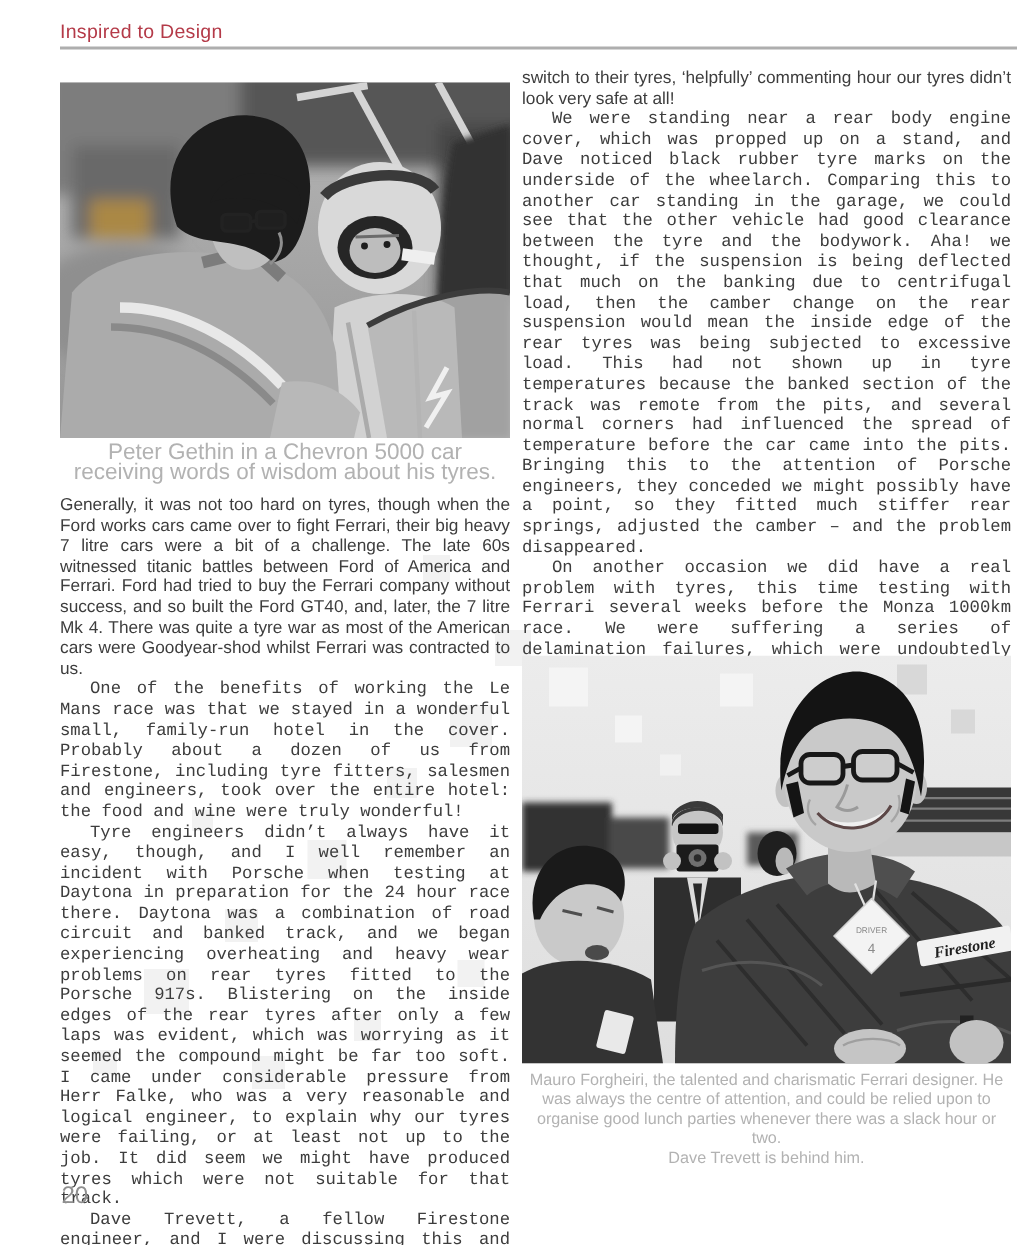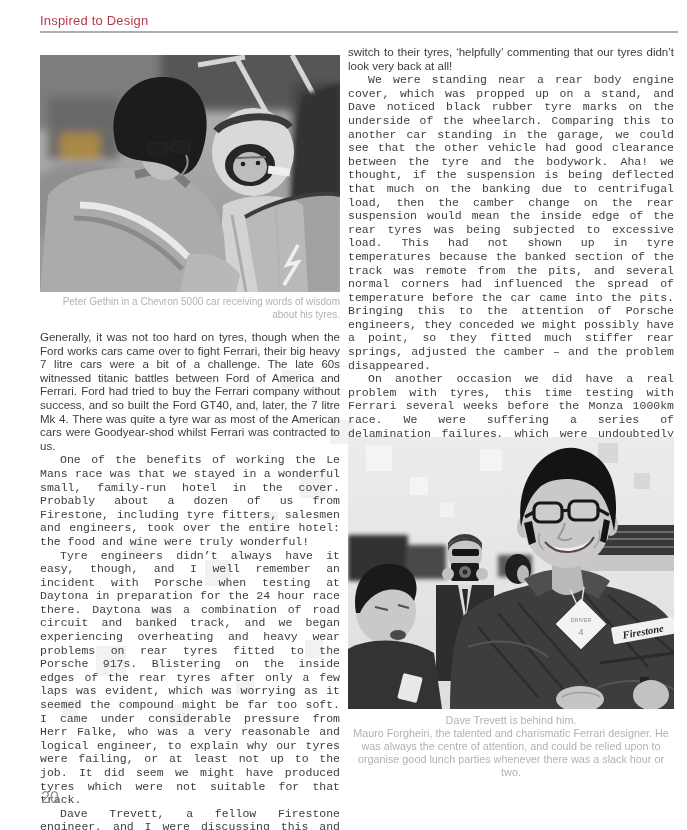--- a/index.html
+++ b/index.html
@@ -14,21 +14,21 @@
     position:absolute;left:40px;top:13px;width:300px;
     font-size:13px;color:#b43a48;letter-spacing:0.2px;
   }
   .header-rule{
     position:absolute;left:40px;top:31px;width:638px;height:2px;background:#aeaeae;
   }
   .photo1{position:absolute;left:40px;top:55px;width:300px;height:237px;}
   .photo1 svg{display:block;width:100%;height:100%;}
   .caption1{
     position:absolute;left:40px;top:295px;width:300px;
-    font-size:10px;line-height:13px;color:#b2b2b2;text-align:right;
+    font-size:15px;line-height:13px;color:#b2b2b2;text-align:center;
   }
   .left-text{
     position:absolute;left:40px;top:331px;width:300px;
     font-size:11.5px;line-height:13.6px;color:#3d3d3d;text-align:justify;
   }
   .right-text{
     position:absolute;left:348px;top:46px;width:326px;
     font-size:11.5px;line-height:13.6px;color:#3d3d3d;text-align:justify;
   }
   .left-text p,.right-text p{margin:0;}
@@ -142,21 +142,21 @@
   <div class="caption1">Peter Gethin in a Chevron 5000 car receiving words of wisdom about his tyres.</div>
 
   <div class="left-text">
     <p>Generally, it was not too hard on tyres, though when the Ford works cars came over to fight Ferrari, their big heavy 7 litre cars were a bit of a challenge. The late 60s witnessed titanic battles between Ford of America and Ferrari. Ford had tried to buy the Ferrari company without success, and so built the Ford GT40, and, later, the 7 litre Mk 4. There was quite a tyre war as most of the American cars were Goodyear-shod whilst Ferrari was contracted to us.</p>
     <p class="indent">One of the benefits of working the Le Mans race was that we stayed in a wonderful small, family-run hotel in the cover. Probably about a dozen of us from Firestone, including tyre fitters, salesmen and engineers, took over the entire hotel: the food and wine were truly wonderful!</p>
     <p class="indent">Tyre engineers didn’t always have it easy, though, and I well remember an incident with Porsche when testing at Daytona in preparation for the 24 hour race there. Daytona was a combination of road circuit and banked track, and we began experiencing overheating and heavy wear problems on rear tyres fitted to the Porsche 917s. Blistering on the inside edges of the rear tyres after only a few laps was evident, which was worrying as it seemed the compound might be far too soft. I came under considerable pressure from Herr Falke, who was a very reasonable and logical engineer, to explain why our tyres were failing, or at least not up to the job. It did seem we might have produced tyres which were not suitable for that track.</p>
     <p class="indent">Dave Trevett, a fellow Firestone engineer, and I were discussing this and how the company might resolve the problem, because, of course, if Porsche couldn’t complete the race without tyre failure the resultant bad publicity would be catastrophic for Firestone, as there was no time to make another batch of tyres, and Goodyear representatives were standing around, waiting for the word that Porsche would</p>
   </div>
 
   <div class="right-text">
-    <p>switch to their tyres, ‘helpfully’ commenting that our tyres didn’t look very back at all!</p>
+    <p>switch to their tyres, ‘helpfully’ commenting hour our tyres didn’t look very safe at all!</p>
     <p class="indent">We were standing near a rear body engine cover, which was propped up on a stand, and Dave noticed black rubber tyre marks on the underside of the wheelarch. Comparing this to another car standing in the garage, we could see that the other vehicle had good clearance between the tyre and the bodywork. Aha! we thought, if the suspension is being deflected that much on the banking due to centrifugal load, then the camber change on the rear suspension would mean the inside edge of the rear tyres was being subjected to excessive load. This had not shown up in tyre temperatures because the banked section of the track was remote from the pits, and several normal corners had influenced the spread of temperature before the car came into the pits. Bringing this to the attention of Porsche engineers, they conceded we might possibly have a point, so they fitted much stiffer rear springs, adjusted the camber – and the problem disappeared.</p>
     <p class="indent">On another occasion we did have a real problem with tyres, this time testing with Ferrari several weeks before the Monza 1000km race. We were suffering a series of delamination failures, which were undoubtedly due to a production problem back at Brentford. Delamination occurs if air is trapped under the tread during manufacture, causing a section of tread to lift under hard use and heat. Mauro</p>
   </div>
 
   <div class="photo2">
     <svg viewBox="0 0 326 272" preserveAspectRatio="none">
       <defs>
         <filter id="pb2" x="-20%" y="-20%" width="140%" height="140%">
             <feGaussianBlur stdDeviation="2"></feGaussianBlur>
           </filter>
@@ -251,19 +251,19 @@
         <path d="M252,226 L326,216" stroke="#2a2a2a" stroke-width="3" fill="none"></path>
         <ellipse cx="232" cy="262" rx="24" ry="13" fill="#c5c5c5"></ellipse>
         <path d="M214,260 C224,254 244,254 252,260" stroke="#9f9f9f" stroke-width="1.5" fill="none"></path>
         <rect x="292" y="240" width="9" height="13" fill="#222222"></rect>
         <ellipse cx="303" cy="258" rx="18" ry="15" fill="#c2c2c2"></ellipse>
       </g>
     </svg>
   </div>
 
   <div class="caption2">
+    <div>Mauro Forgheiri, the talented and charismatic Ferrari designer. He was always the centre of attention, and could be relied upon to organise good lunch parties whenever there was a slack hour or two.</div>
     <div>Dave Trevett is behind him.</div>
-    <div>Mauro Forgheiri, the talented and charismatic Ferrari designer. He was always the centre of attention, and could be relied upon to organise good lunch parties whenever there was a slack hour or two.</div>
   </div>
 
   <div class="page-number">20</div>
 
 </div>
 
 </body></html>

